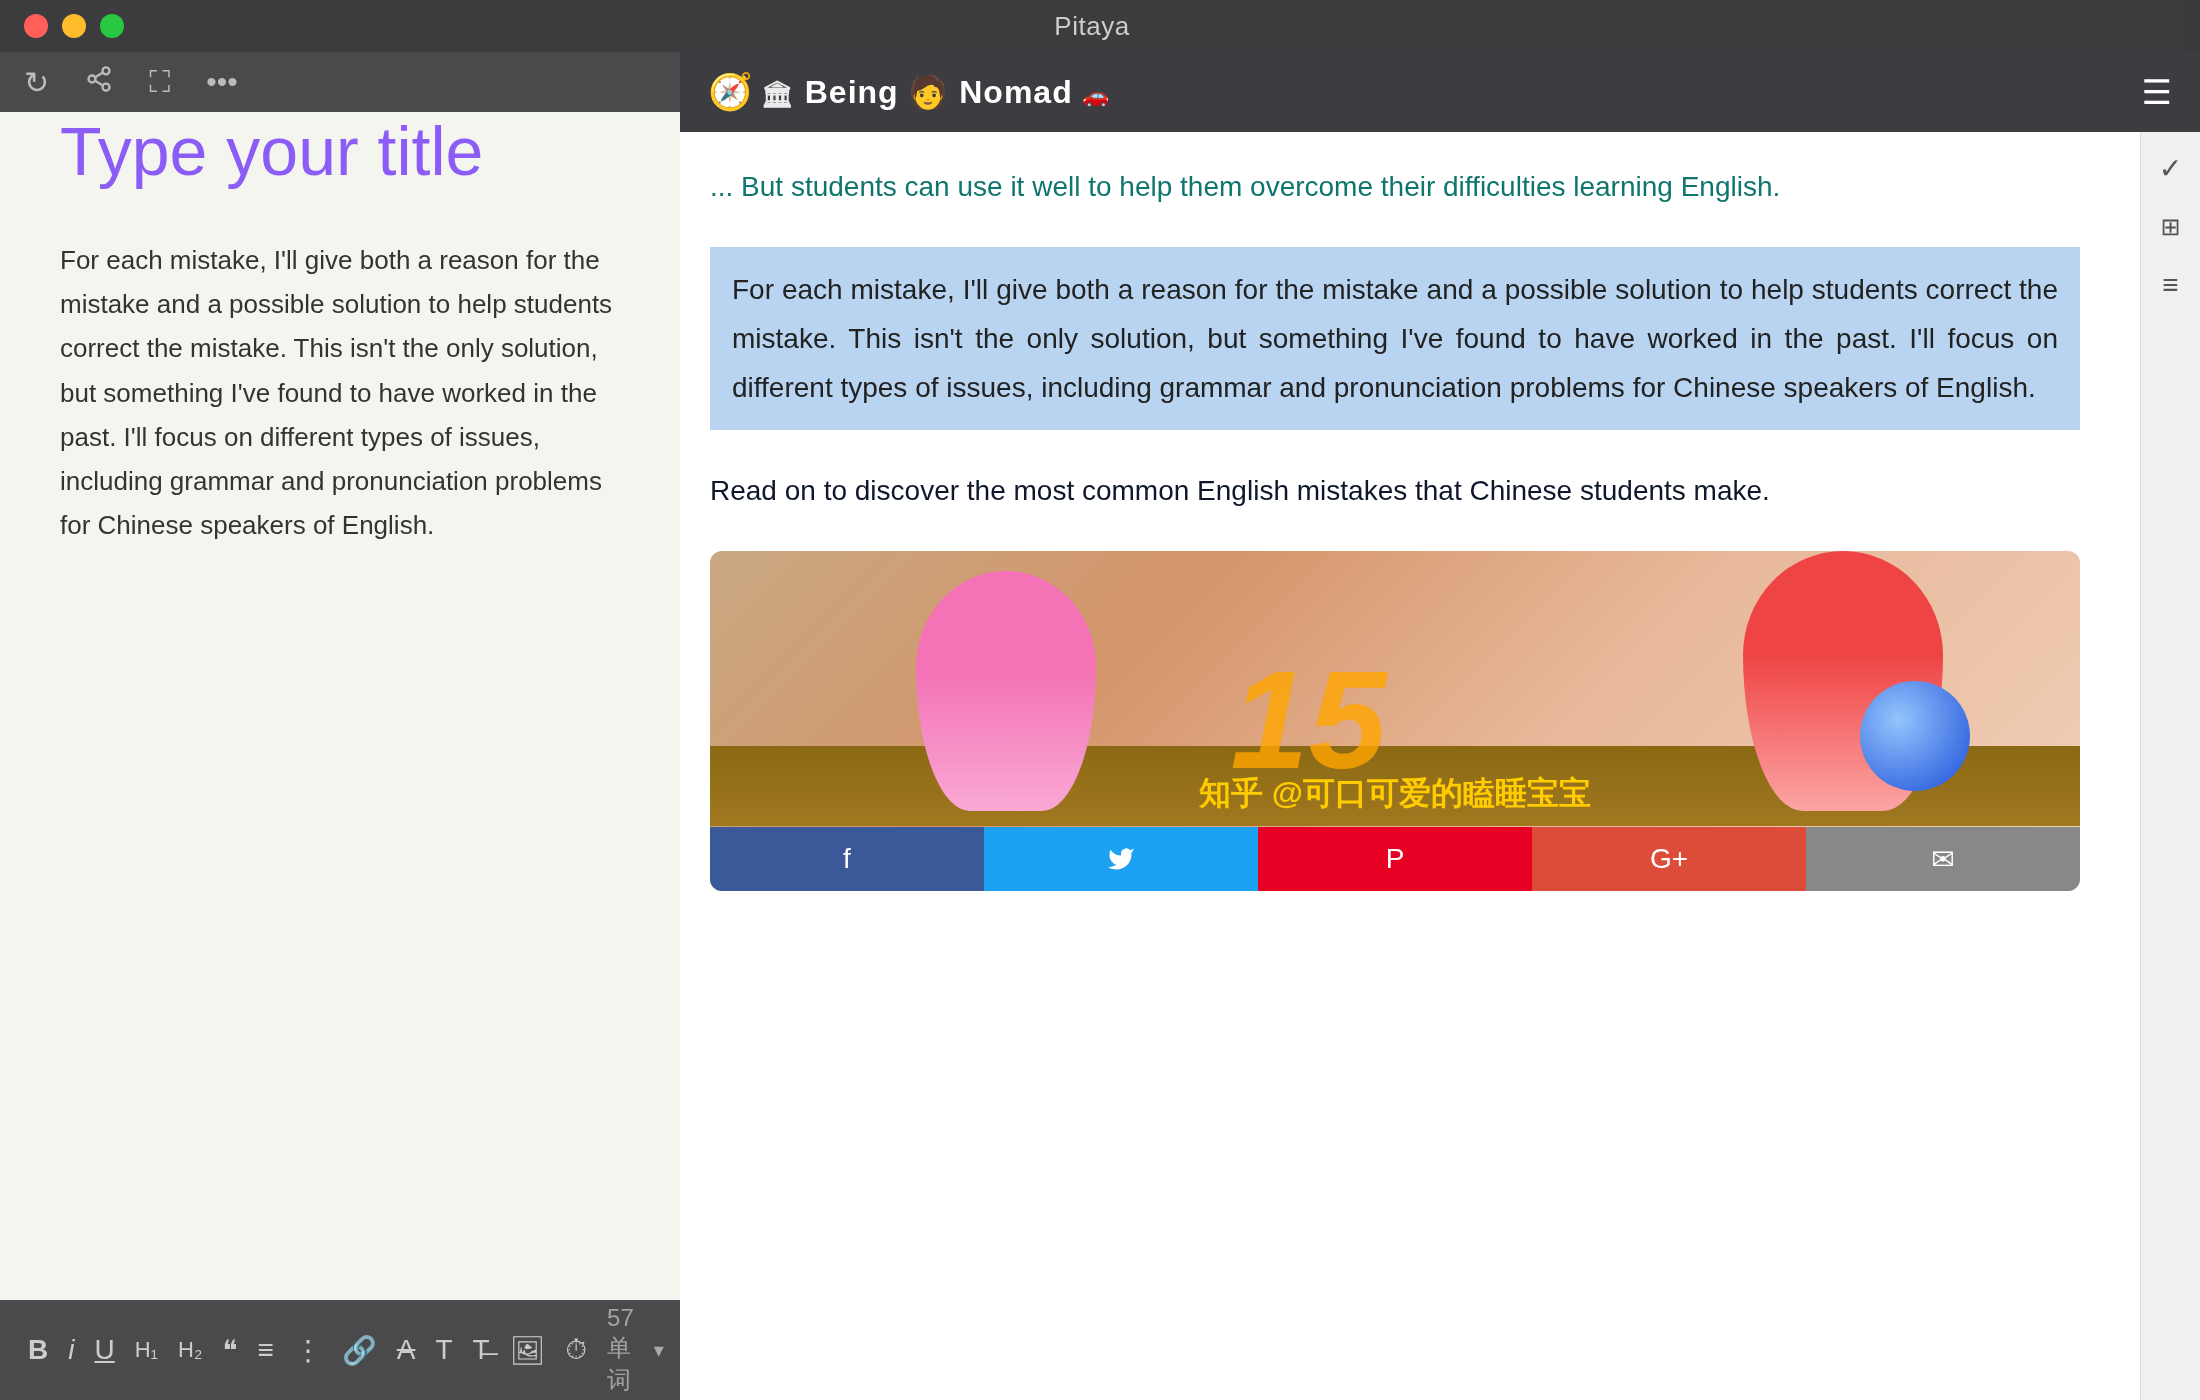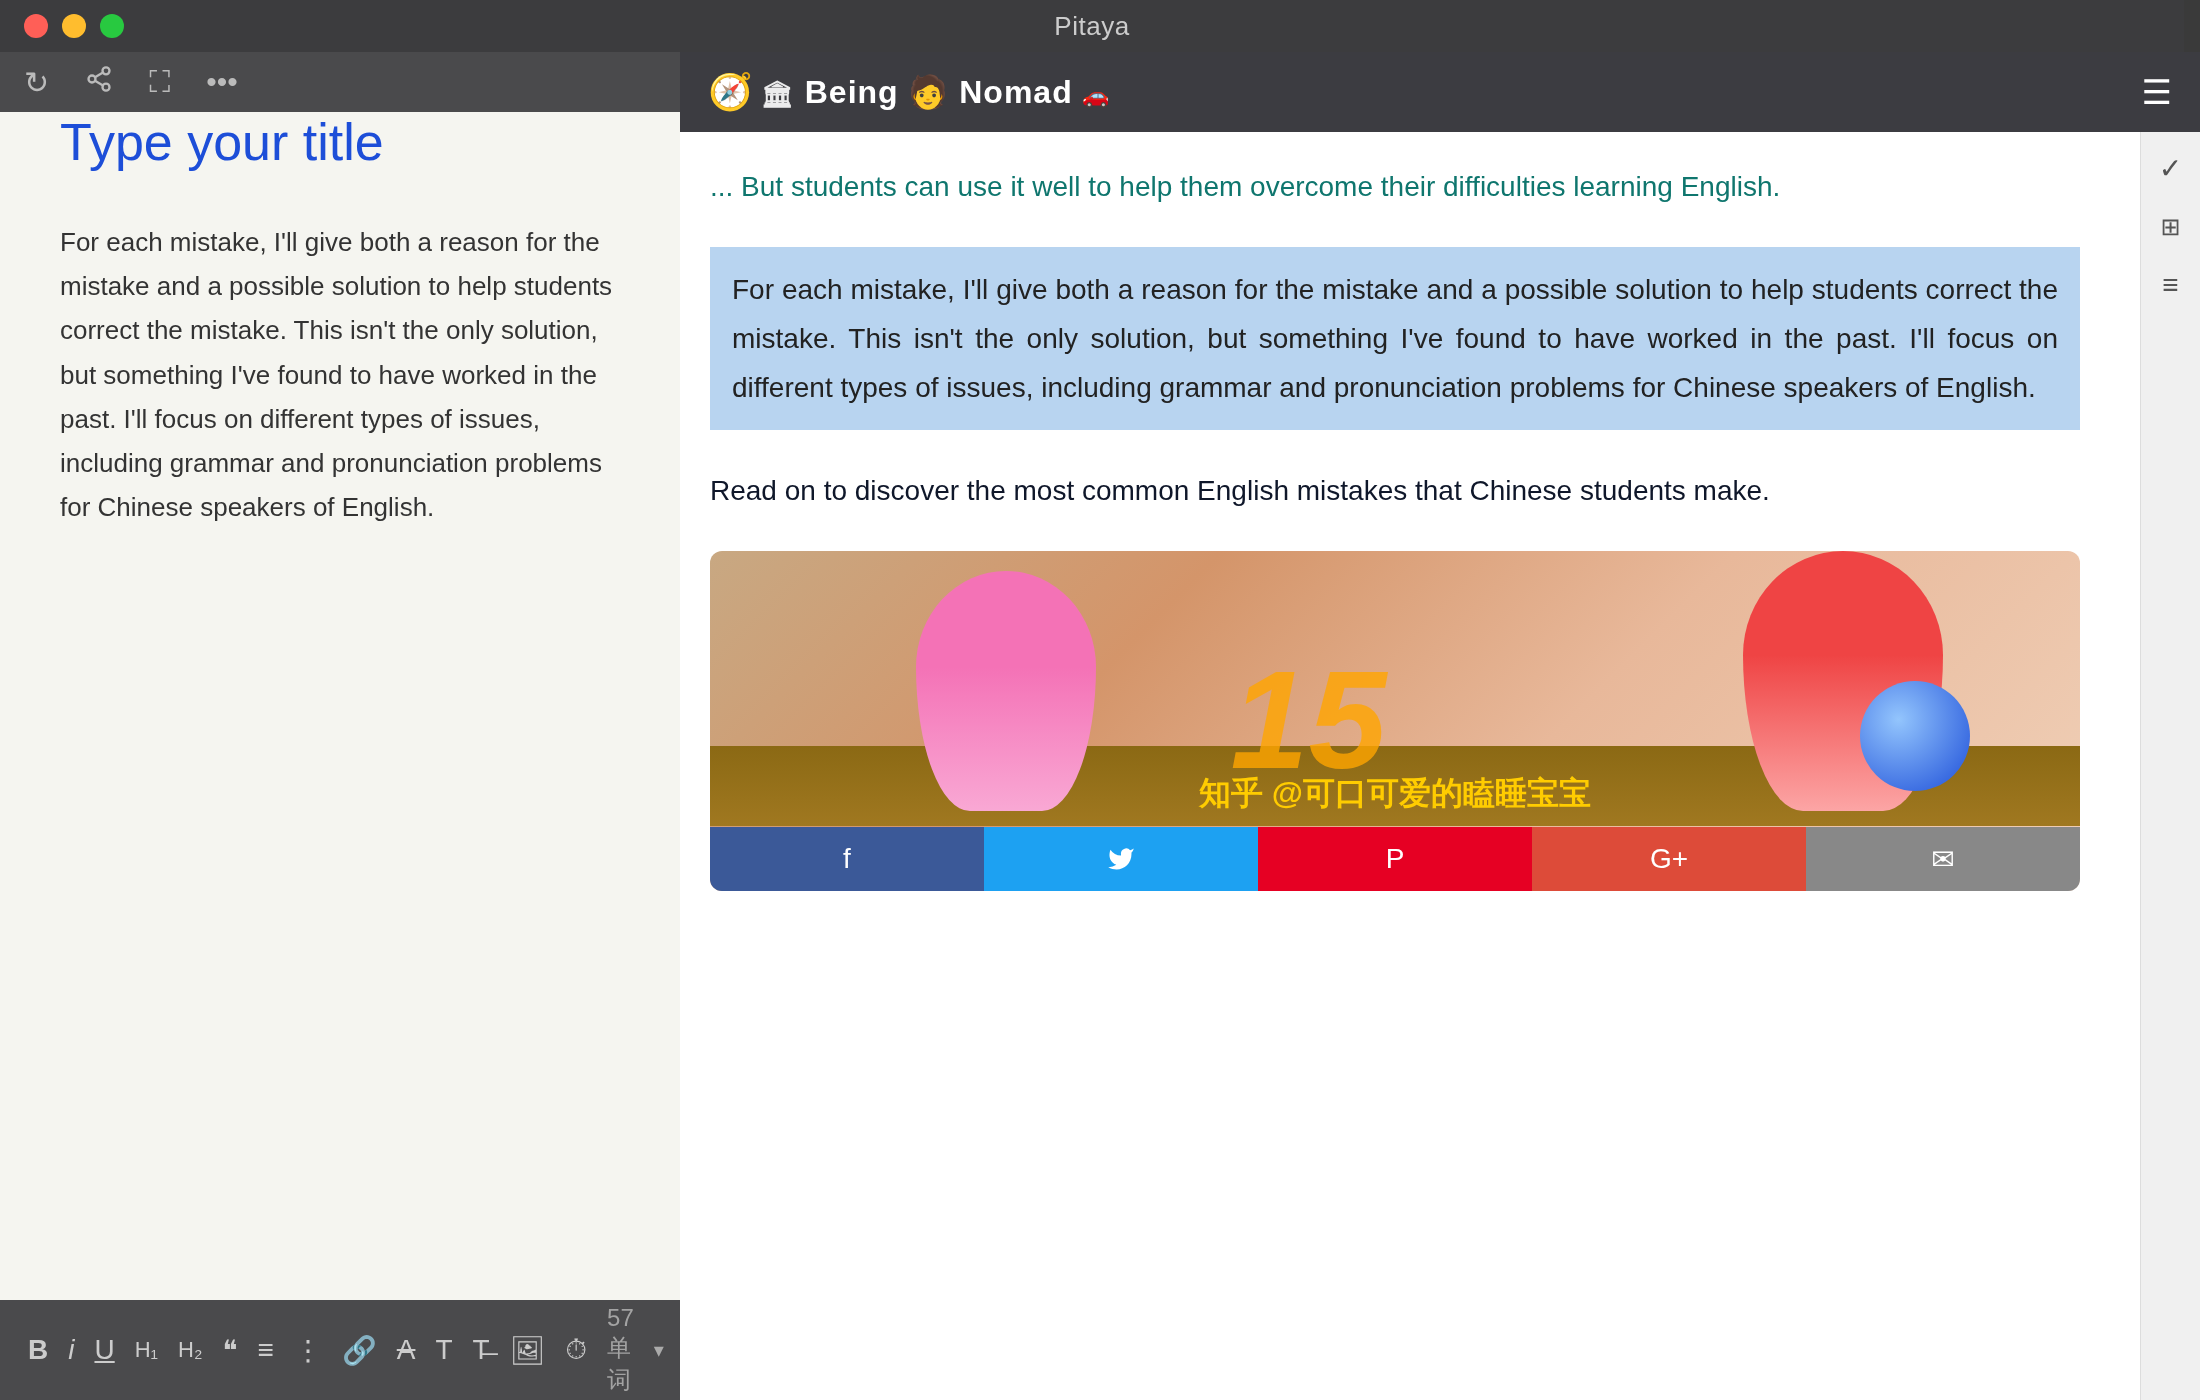--- a/index.html
+++ b/index.html
@@ -75,22 +75,22 @@
       top: 52px;
       left: 0;
       width: 680px;
       bottom: 100px;
       background: #f5f5f0;
       padding: 60px 60px 40px 60px;
       overflow: hidden;
     }
 
     .editor-title-placeholder {
-      font-size: 52px;
-      color: #1d4ed8;
+      font-size: 68px;
+      color: #8b5cf6;
       font-weight: 300;
       margin-bottom: 48px;
     }
 
     .editor-body-text {
       font-size: 26px;
       line-height: 1.7;
       color: #333;
     }
 

